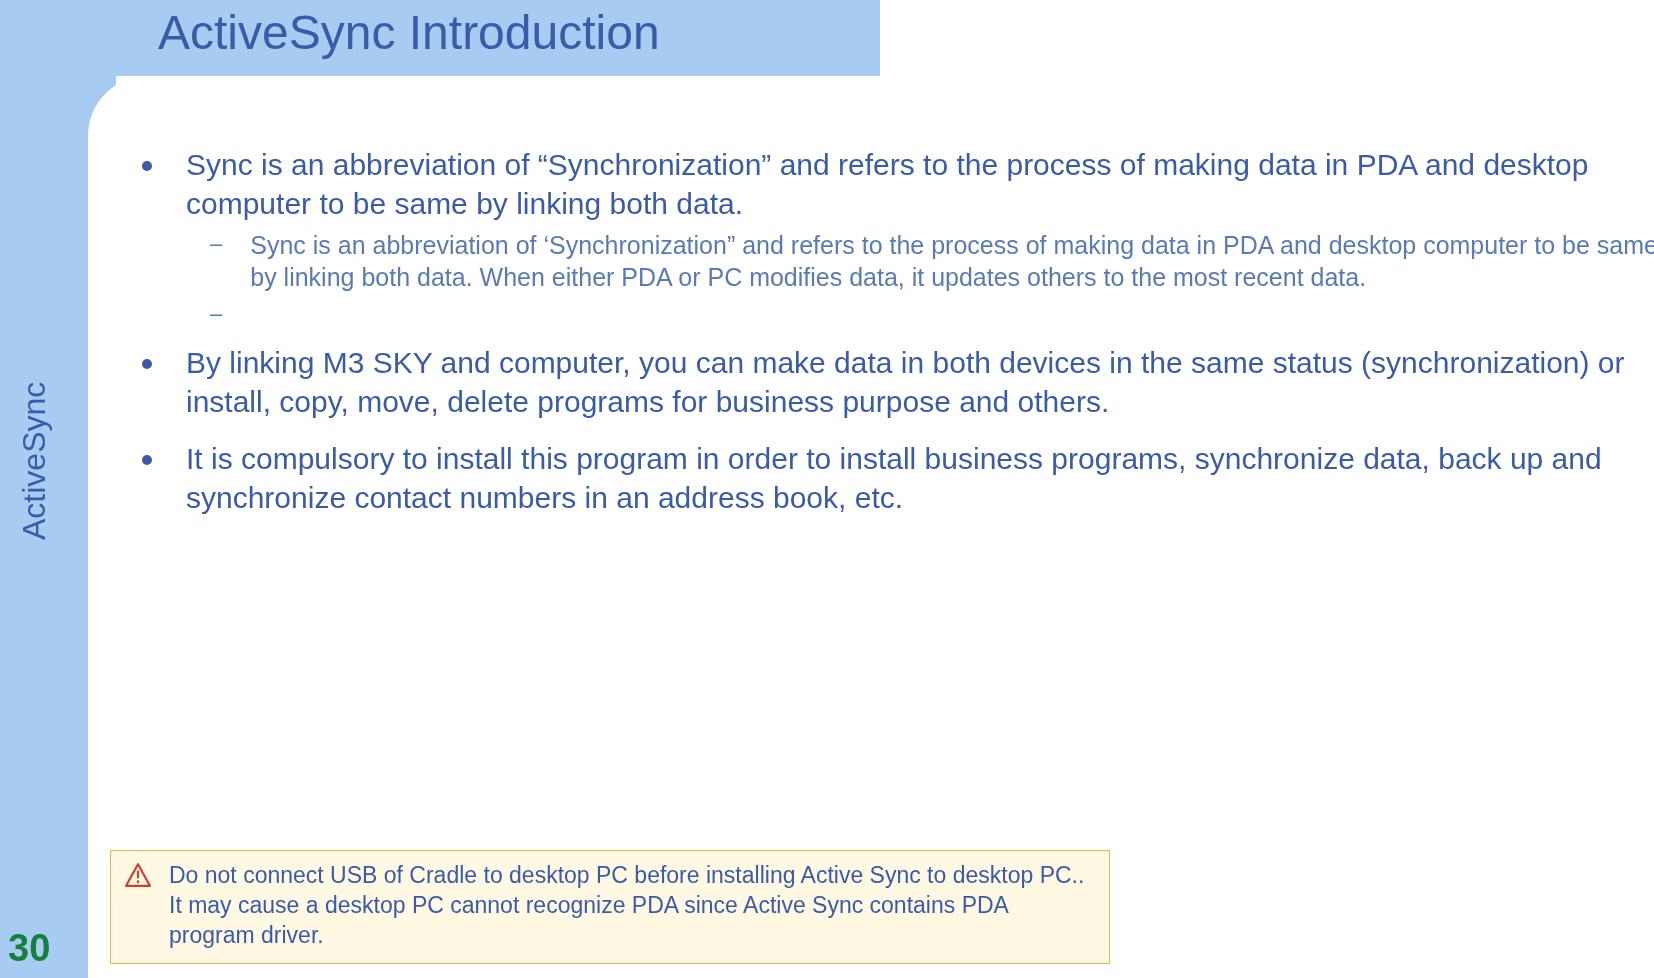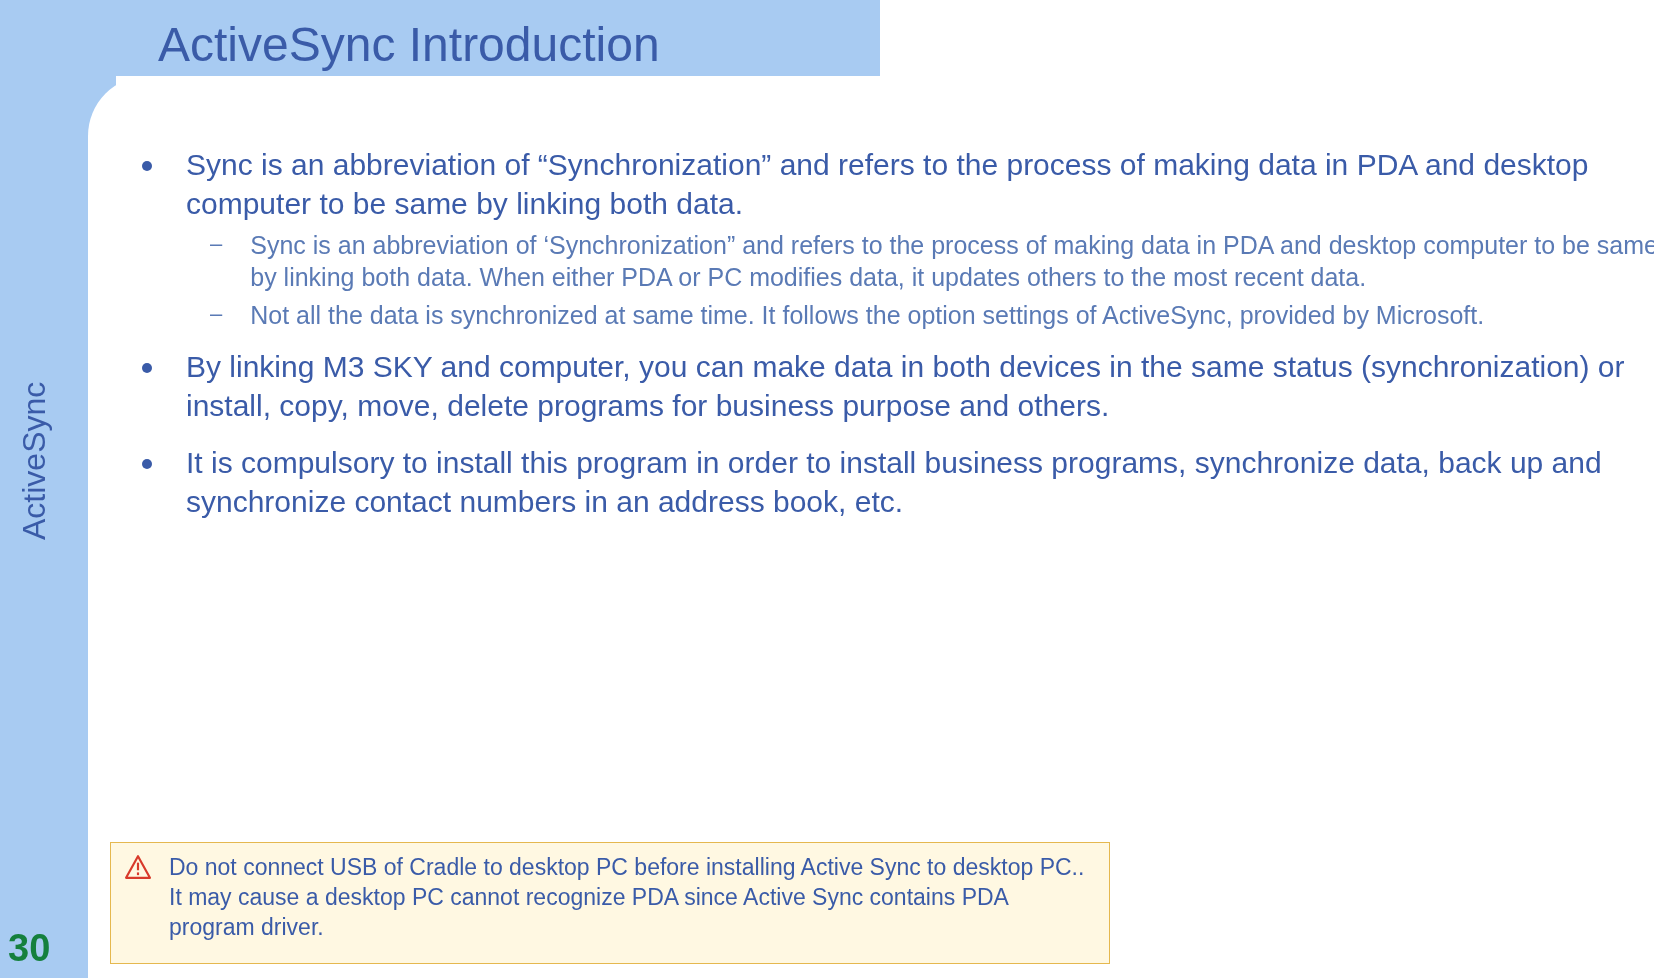--- a/index.html
+++ b/index.html
@@ -70,21 +70,21 @@
     width: 280px;
     height: 76px;
     background: #5E93D6;
     border-bottom-right-radius: 50px;
     transform: skewX(-20deg);
     z-index: -1;
   }
   .title-wrap {
     position: absolute;
     left: 0;
-    top: 12px;
+    top: 0;
     width: 900px;
     height: 84px;
   }
 
   
   .side-label {
     position: absolute;
     left: 16px;
     top: 540px;
     transform: rotate(-90deg);
@@ -154,21 +154,21 @@
 
   
   .warn {
     position: absolute;
     left: 110px;
     bottom: 14px;
     width: 1000px;
     background: #FFF8E2;
     border: 1.5px solid #E5B84F;
     box-sizing: border-box;
-    padding: 10px 12px 20px 58px;
+    padding: 10px 12px 12px 58px;
   }
   .warn .icon {
     position: absolute;
     left: 14px;
     top: 12px;
     width: 26px;
     height: 24px;
   }
   .warn .txt {
     font-size: 23px;
@@ -197,21 +197,20 @@
   <div class="bullet-l1">
     <div class="dot"></div>
     <div class="txt">Sync is an abbreviation of “Synchronization” and refers to the process of making data in PDA and desktop computer to be same by linking both data.</div>
   </div>
   <div class="bullet-l2">
     <div class="dash">–</div>
     <div class="txt">Sync is an abbreviation of ‘Synchronization” and refers to the process of making data in PDA and desktop computer to be same by linking both data. When either PDA or PC modifies data, it updates others to the most recent data.</div>
   </div>
   <div class="bullet-l2">
     <div class="dash">–</div>
-    <div class="txt">Not all the data is synchronized at same time. It follows the option settings of ActiveSync, provided by Microsoft.</div>
   </div>
 
   <div class="spacer1"></div>
 
   <div class="bullet-l1">
     <div class="dot"></div>
     <div class="txt">By linking M3 SKY and computer, you can make data in both devices in the same status (synchronization) or install, copy, move, delete programs for business purpose and others.</div>
   </div>
 
   <div class="spacer1"></div>

